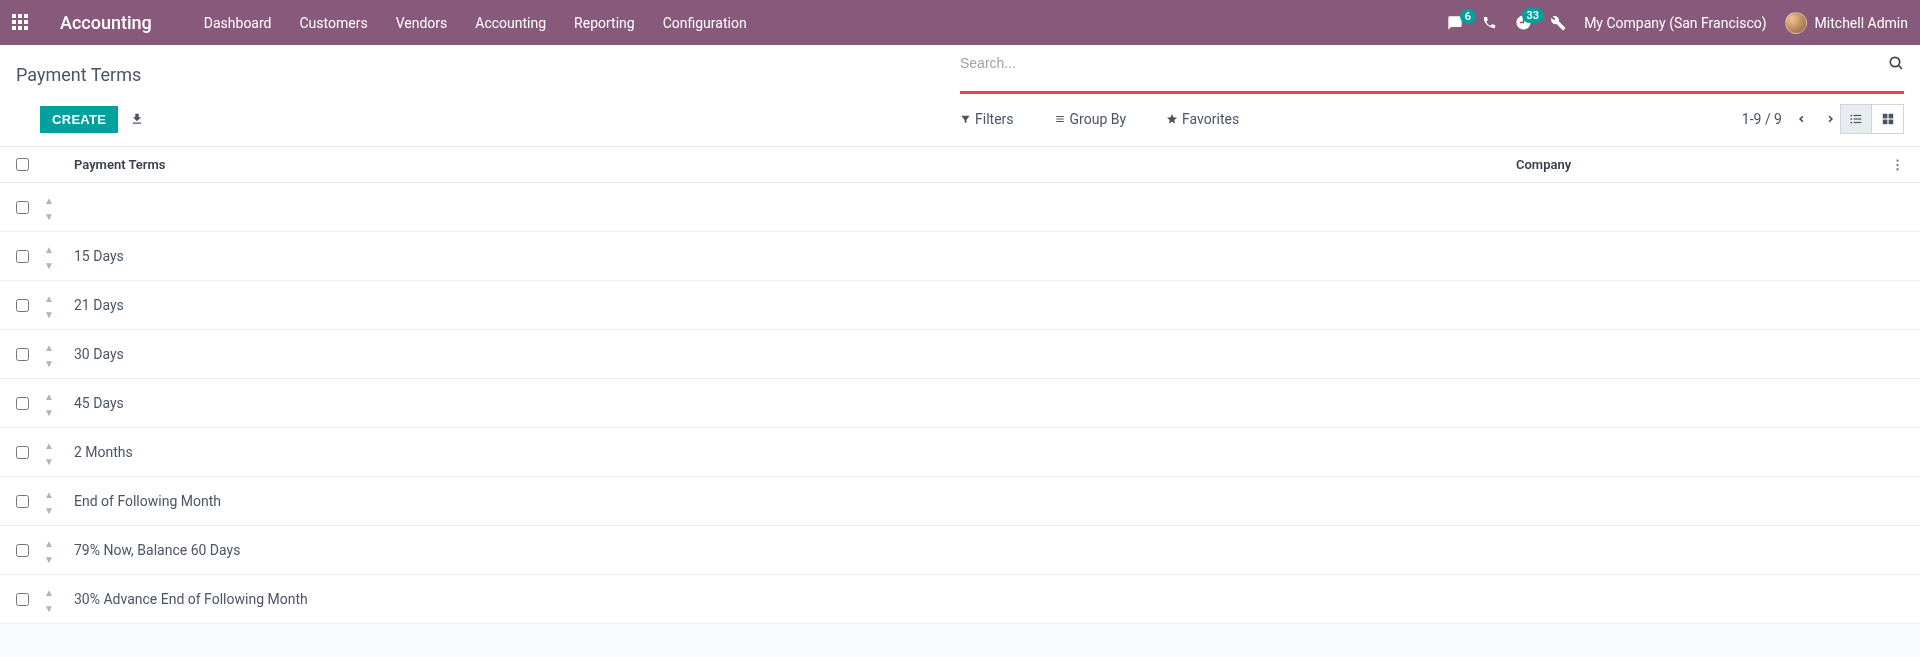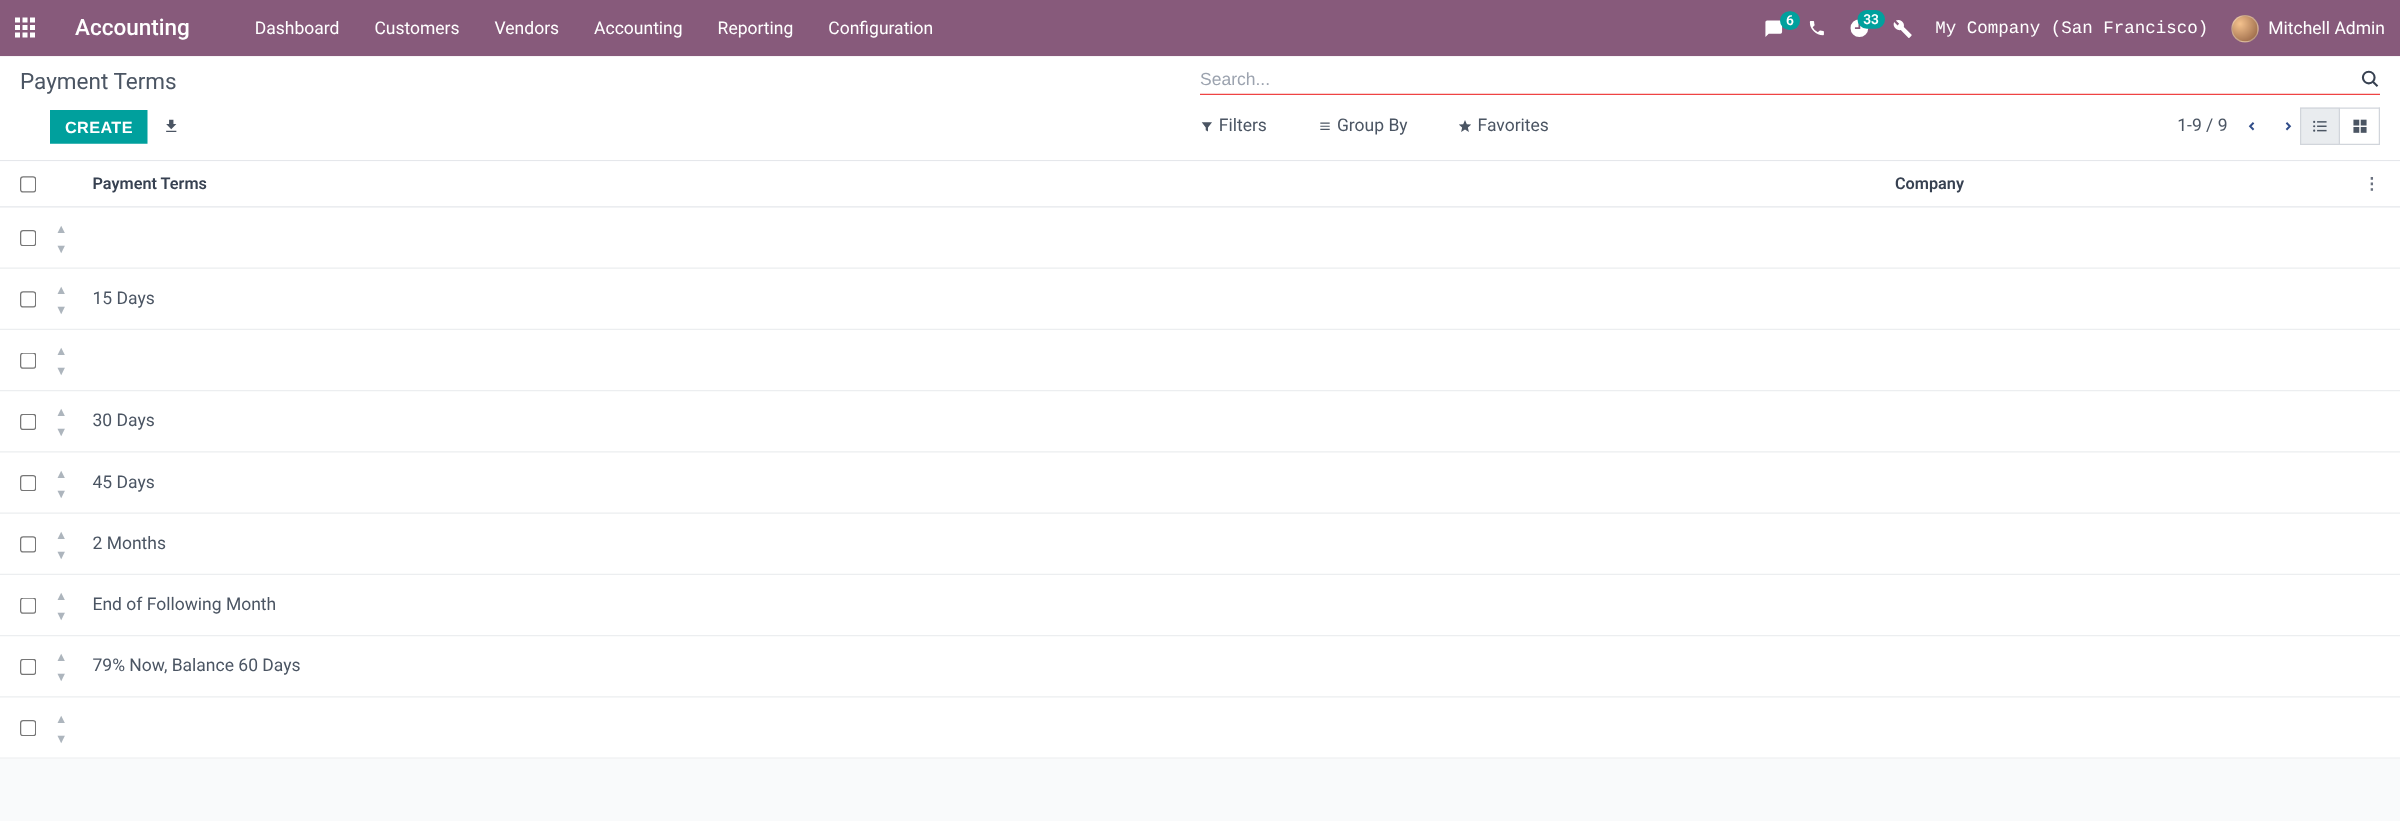--- a/index.html
+++ b/index.html
@@ -9,29 +9,29 @@
 .topnav { background: #875a7b; height: 45px; display: flex; align-items: center; color: #fff; padding: 0 12px; }
 .topnav-left { display: flex; align-items: center; gap: 24px; }
 .apps-icon { width: 18px; height: 18px; display: grid; grid-template-columns: repeat(3, 4px); grid-template-rows: repeat(3, 4px); gap: 2px; margin-right: 6px; cursor: pointer; }
 .apps-icon span { background: #fff; width: 4px; height: 4px; }
 .brand { font-size: 18px; font-weight: 500; margin-right: 18px; }
 .nav-menu { display: flex; gap: 28px; margin-left: 10px; }
 .nav-menu a { color: #fff; text-decoration: none; font-size: 14px; cursor: pointer; }
 .topnav-right { margin-left: auto; display: flex; align-items: center; gap: 18px; }
 .icon-btn { position: relative; cursor: pointer; color: #fff; display: flex; align-items: center; }
 .badge { position: absolute; top: -6px; right: -12px; background: #00a09d; color: #fff; border-radius: 10px; font-size: 11px; padding: 1px 5px; font-weight: 600; }
-.company { cursor: pointer; font-size: 14px; font-family: Liberation Mono, monospace; }
+.company { cursor: pointer; font-size: 14px; }
 .user { display: flex; align-items: center; gap: 8px; cursor: pointer; }
 .avatar { width: 22px; height: 22px; border-radius: 50%; background: radial-gradient(circle at 30% 30%, #f4c28e, #8b5a3c); border: 1px solid rgba(255,255,255,0.3); }
 
 
 .control-panel { background: #fff; padding: 10px 16px 0 16px; border-bottom: 1px solid #e5e7eb; }
 .cp-row1 { display: flex; align-items: center; }
 .breadcrumb { font-size: 18px; color: #4b5563; flex: 0 0 50%; }
-.search-wrap { flex: 1; display: flex; align-items: center; border-bottom: 1px solid #ef4444; padding-bottom: 4px; }
+.search-wrap { flex: 1; display: flex; align-items: center; border-bottom: 3px solid #ef4444; padding-bottom: 20px; }
 .search-input { flex: 1; border: none; outline: none; font-size: 14px; color: #6b7280; background: transparent; }
 .search-input::placeholder { color: #9ca3af; }
 .search-icon { color: #4b5563; cursor: pointer; }
 
 .cp-row2 { display: flex; align-items: center; padding: 10px 0 12px 0; }
 .left-buttons { display: flex; align-items: center; gap: 12px; flex: 0 0 50%; padding-left: 24px; }
 .btn-create { background: #00a09d; color: #fff; border: none; padding: 6px 12px; font-weight: 600; font-size: 13px; cursor: pointer; letter-spacing: 0.3px; }
 .btn-import { color: #4b5563; cursor: pointer; }
 .search-options { display: flex; align-items: center; gap: 40px; color: #4b5563; }
 .search-opt { display: flex; align-items: center; gap: 4px; cursor: pointer; font-size: 14px; }
@@ -220,20 +220,21 @@
         <div class="col-handle"><span class="handle">▲<br>▼</span></div>
         <div class="col-name">15 Days</div>
         <div class="col-company"></div>
         <div class="col-menu"></div>
       </div>
       <div class="list-row">
         <div class="col-check">
           <input type="checkbox" style="">
         </div>
         <div class="col-handle"><span class="handle">▲<br>▼</span></div>
+        <div class="col-name">21 Days</div>
         <div class="col-company"></div>
         <div class="col-menu"></div>
       </div>
       <div class="list-row">
         <div class="col-check">
           <input type="checkbox" style="">
         </div>
         <div class="col-handle"><span class="handle">▲<br>▼</span></div>
         <div class="col-name">30 Days</div>
         <div class="col-company"></div>
@@ -273,17 +274,18 @@
         <div class="col-handle"><span class="handle">▲<br>▼</span></div>
         <div class="col-name">79% Now, Balance 60 Days</div>
         <div class="col-company"></div>
         <div class="col-menu"></div>
       </div>
       <div class="list-row">
         <div class="col-check">
           <input type="checkbox" style="">
         </div>
         <div class="col-handle"><span class="handle">▲<br>▼</span></div>
+        <div class="col-name">30% Advance End of Following Month</div>
         <div class="col-company"></div>
         <div class="col-menu"></div>
       </div>
     </div>
 </div>
 
 </body></html>

